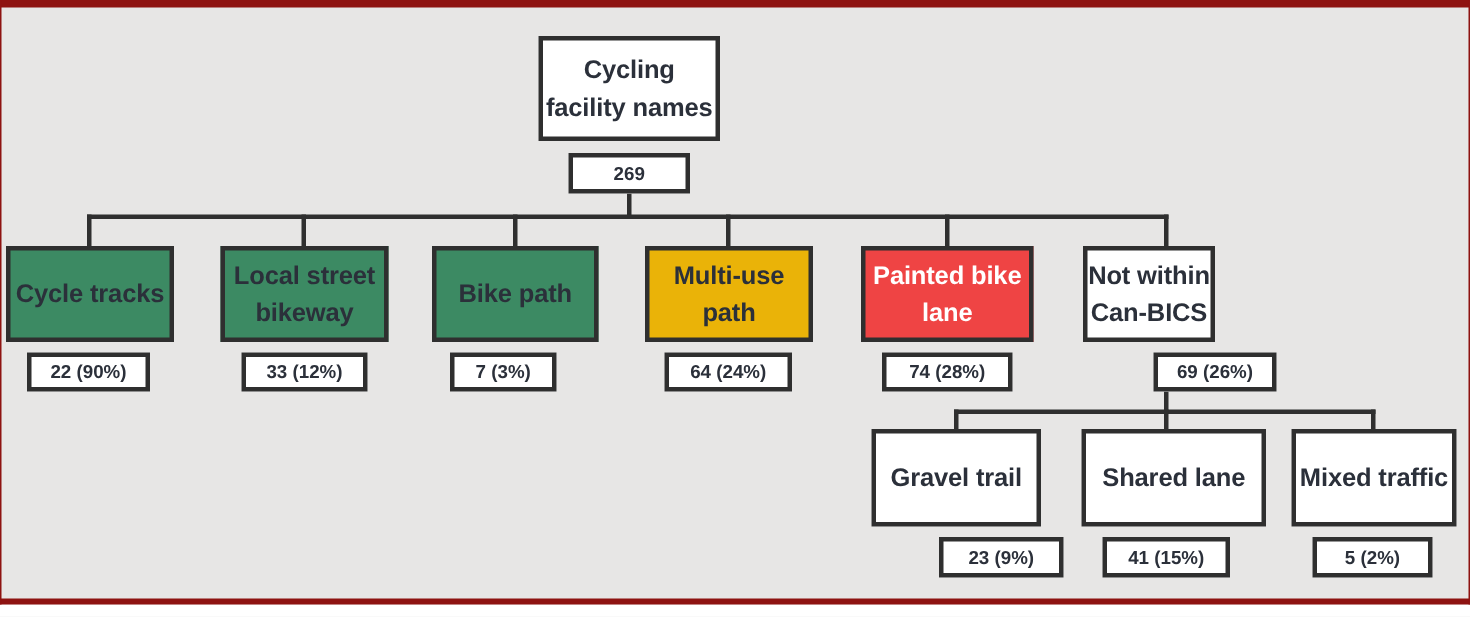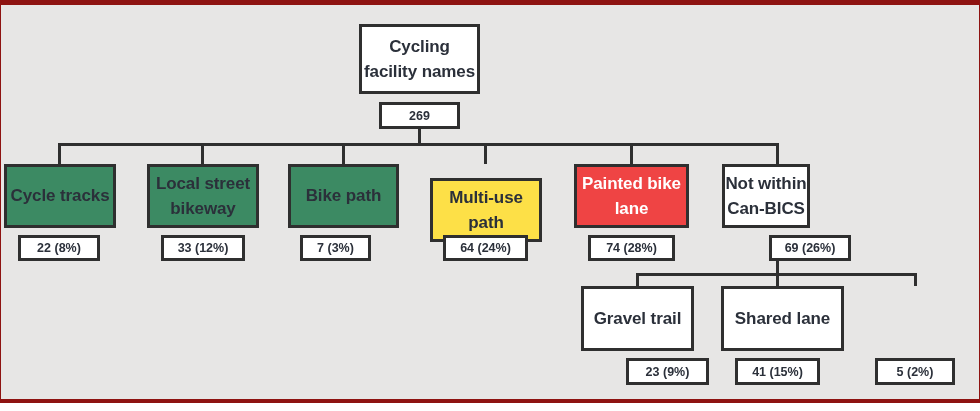--- a/index.html
+++ b/index.html
@@ -10,21 +10,21 @@
   .bar-top{left:0;top:0;width:980px;height:5px;}
   .bar-bottom{left:0;top:399px;width:980px;height:4px;}
   .bar-left{left:0;top:0;width:1px;height:403px;}
   .bar-right{left:979px;top:0;width:1px;height:403px;}
 
   .node{position:absolute;box-sizing:border-box;border:3px solid #2f2f2f;
         display:flex;align-items:center;justify-content:center;text-align:center;
         font-weight:bold;font-size:17px;line-height:1.5;color:#2b303a;
         white-space:pre-line;letter-spacing:-0.1px;background:#ffffff;}
   .fill-dark-green{background:#3c8a63;}
-  .fill-light-green{background:#fde047;margin-top:14px;}
+  .fill-light-green{background:#eab308;}
   .fill-gray{background:#ef4444;color:#ffffff;}
   .fill-white{background:#ffffff;}
 
   .count{position:absolute;box-sizing:border-box;border:3px solid #2f2f2f;background:#ffffff;
          display:flex;align-items:center;justify-content:center;text-align:center;
          font-weight:bold;font-size:12.5px;color:#2b303a;white-space:nowrap;}
 
   .line{position:absolute;background:#2f2f2f;}
 </style>
 </head>
@@ -60,26 +60,27 @@
   <div class="node fill-dark-green" style="left:147px;top:164px;width:112px;height:64px;">Local street
 bikeway</div>
   <div class="node fill-dark-green" style="left:288px;top:164px;width:111px;height:64px;">Bike path</div>
   <div class="node fill-light-green" style="left:430px;top:164px;width:112px;height:64px;">Multi-use
 path</div>
   <div class="node fill-gray" style="left:574px;top:164px;width:115px;height:64px;">Painted bike
 lane</div>
   <div class="node fill-white" style="left:722px;top:164px;width:88px;height:64px;">Not within
 Can-BICS</div>
 
-  <div class="count" style="left:18px;top:235px;width:82px;height:26px;">22 (8%)</div>
+  <div class="count" style="left:18px;top:235px;width:82px;height:26px;">22 (90%)</div>
   <div class="count" style="left:161px;top:235px;width:84px;height:26px;">33 (12%)</div>
   <div class="count" style="left:300px;top:235px;width:71px;height:26px;">7 (3%)</div>
   <div class="count" style="left:443px;top:235px;width:85px;height:26px;">64 (24%)</div>
   <div class="count" style="left:588px;top:235px;width:87px;height:26px;">74 (28%)</div>
   <div class="count" style="left:769px;top:235px;width:82px;height:26px;">69 (26%)</div>
 
   <div class="node fill-white" style="left:581px;top:286px;width:113px;height:65px;">Gravel trail</div>
   <div class="node fill-white" style="left:721px;top:286px;width:123px;height:65px;">Shared lane</div>
+  <div class="node fill-white" style="left:861px;top:286px;width:110px;height:65px;">Mixed traffic</div>
 
   <div class="count" style="left:626px;top:358px;width:83px;height:27px;">23 (9%)</div>
   <div class="count" style="left:735px;top:358px;width:85px;height:27px;">41 (15%)</div>
   <div class="count" style="left:875px;top:358px;width:80px;height:27px;">5 (2%)</div>
 </div>
 
 </body></html>

